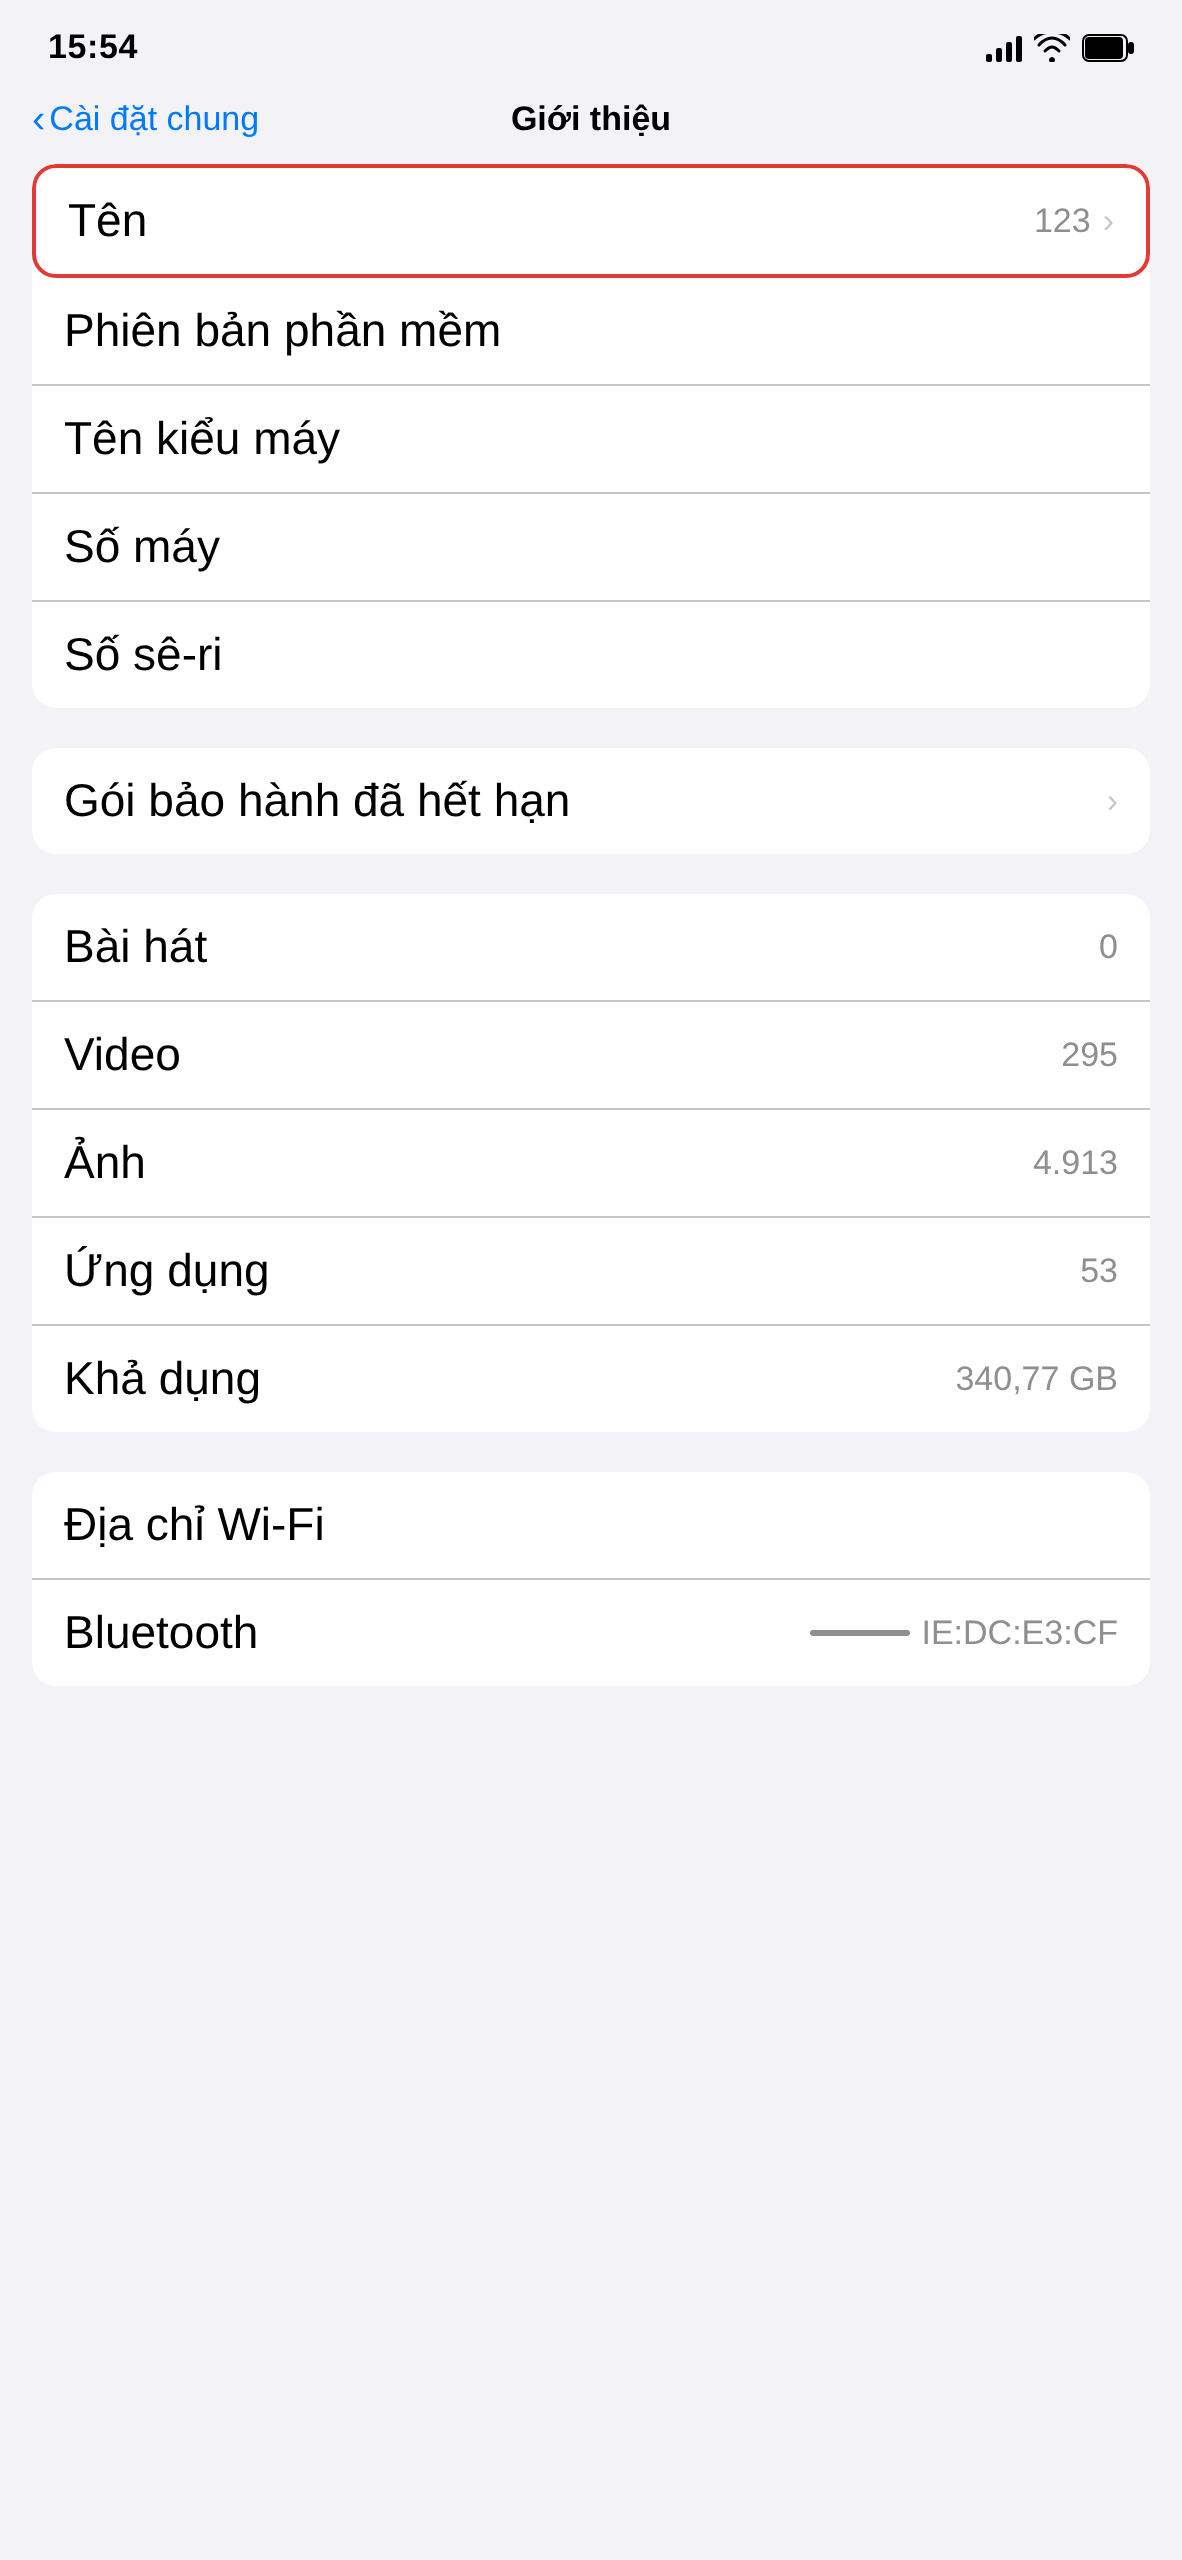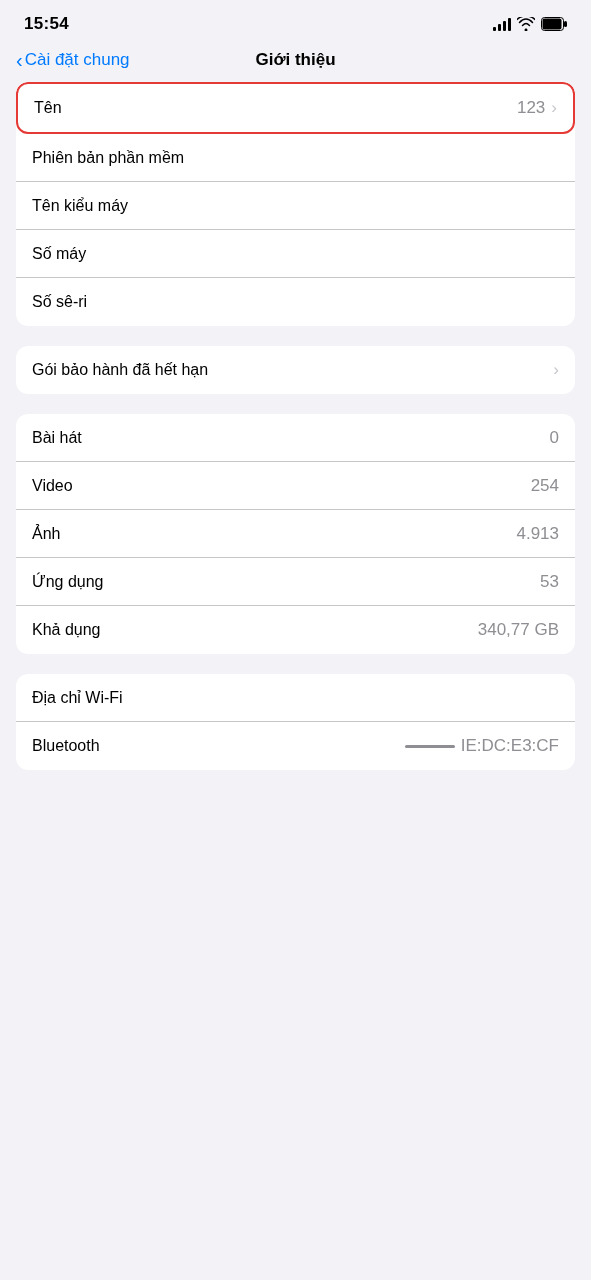--- a/index.html
+++ b/index.html
@@ -106,21 +106,21 @@
     
     .highlighted-wrapper {
       border: 2px solid #e53935;
       border-radius: 12px;
       background: #fff;
       overflow: hidden;
       margin-bottom: 0;
     }
 
     .row-label {
-      font-size: 16px;
+      font-size: 23px;
       color: #000;
     }
 
     .row-value {
       display: flex;
       align-items: center;
       gap: 6px;
       color: #8e8e93;
       font-size: 17px;
     }
@@ -248,21 +248,21 @@
     <div class="settings-group">
       <div class="settings-row">
         <span class="row-label">Bài hát</span>
         <div class="row-value">
           <span class="row-value-text">0</span>
         </div>
       </div>
       <div class="settings-row">
         <span class="row-label">Video</span>
         <div class="row-value">
-          <span class="row-value-text">254</span>
+          <span class="row-value-text">295</span>
         </div>
       </div>
       <div class="settings-row">
         <span class="row-label">Ảnh</span>
         <div class="row-value">
           <span class="row-value-text">4.913</span>
         </div>
       </div>
       <div class="settings-row">
         <span class="row-label">Ứng dụng</span>

